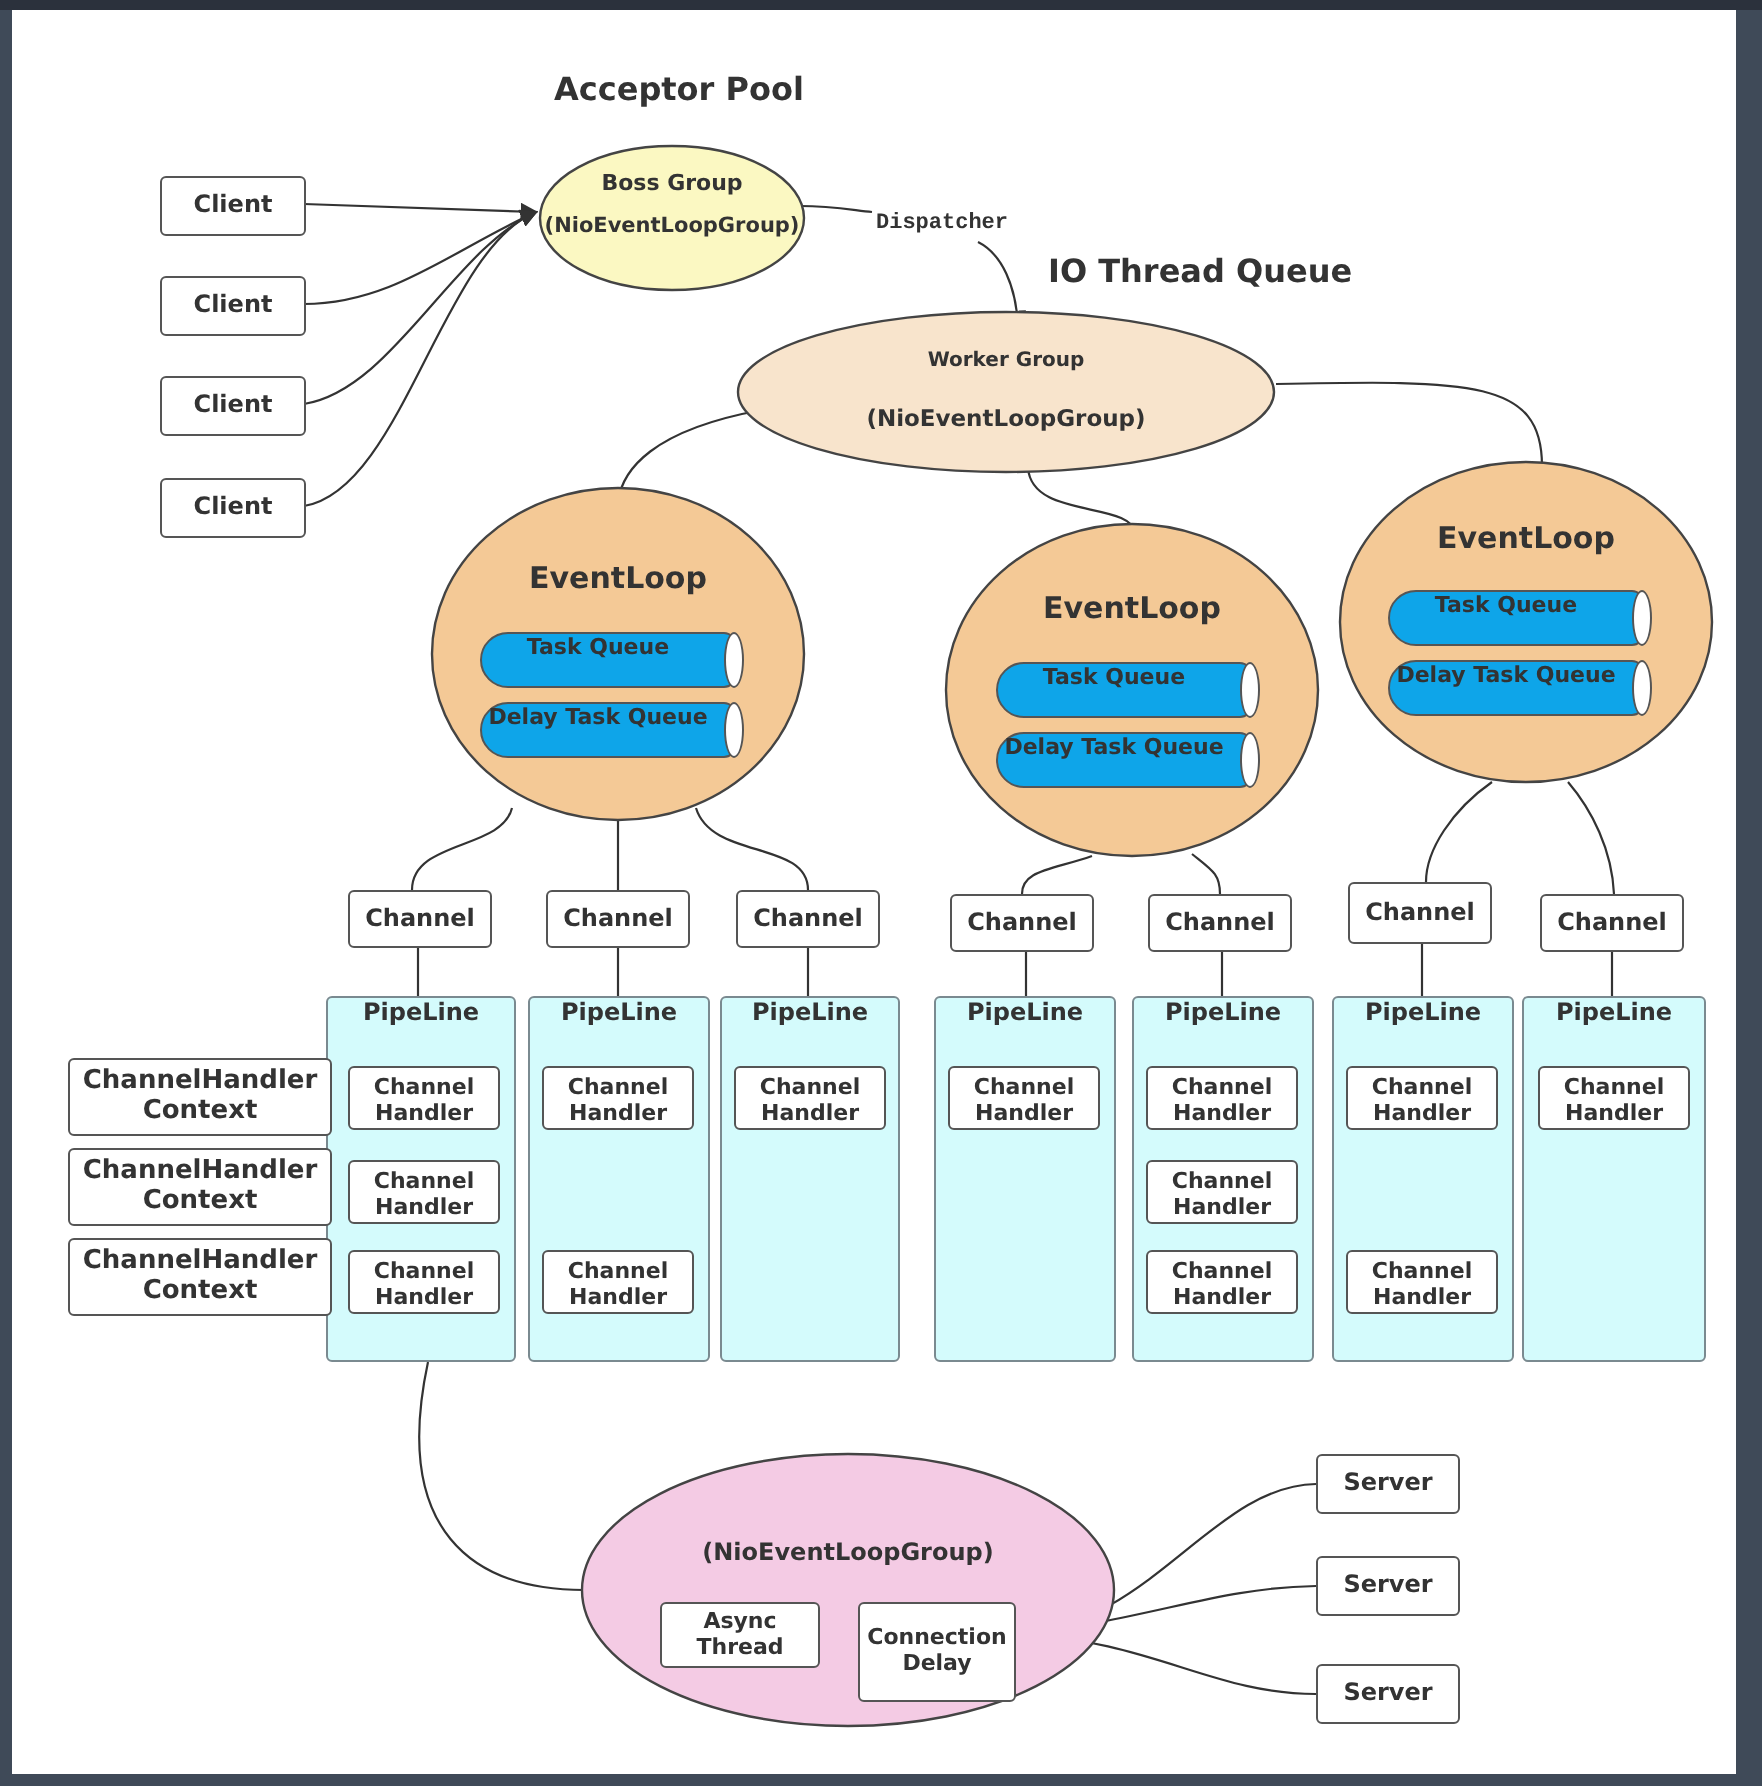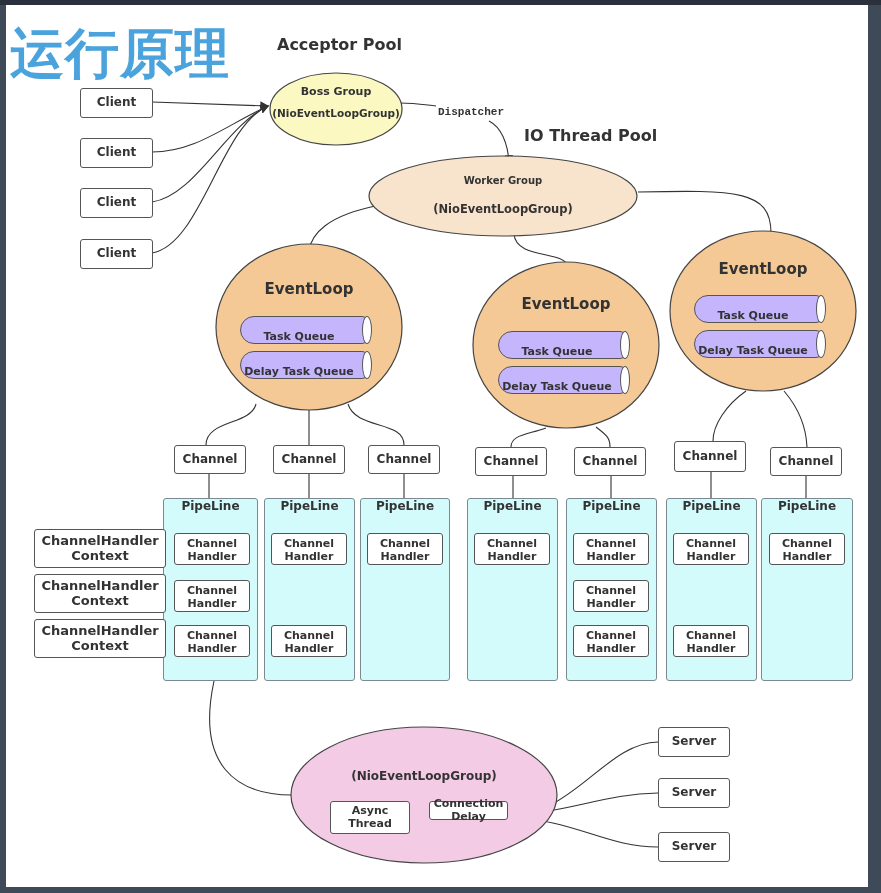--- a/index.html
+++ b/index.html
@@ -35,23 +35,23 @@
   }
   .pipeline .pl-title {
     position: absolute; left: 0; right: 0; top: 0px; text-align: center;
     font-weight: bold; font-size: 12px; color: #333;
   }
   .ellipse-label {
     position: absolute; text-align: center; font-weight: bold; color: #333;
   }
   .queue {
     position: absolute; box-sizing: border-box; height: 28px;
-    background: #c4b5fd; border: 1.3px solid #555;
+    background: #0ea5e9; border: 1.3px solid #555;
     border-radius: 14px 6px 6px 14px;
-    display: flex; align-items: flex-end; justify-content: center;
+    display: flex; align-items: flex-start; justify-content: center;
     font-size: 11px; font-weight: bold; color: #333;
   }
   .queue .cap {
     position: absolute; right: -5px; top: -1px; width: 10px; height: 28px;
     box-sizing: border-box; border: 1.3px solid #555; border-radius: 50%; background: #fff;
   }
   .queue span { padding-right: 10px; }
   .dispatcher { position: absolute; font-size: 11px; font-weight: bold; color: #333; }
 </style>
 </head>
@@ -107,24 +107,23 @@
     </g>
 
     <ellipse cx="330" cy="104" rx="66" ry="36" fill="#fbf8c2" stroke="#444" stroke-width="1.2"></ellipse>
     <ellipse cx="497" cy="191" rx="134" ry="40" fill="#f8e4cc" stroke="#444" stroke-width="1.2"></ellipse>
     <ellipse cx="303" cy="322" rx="93" ry="83" fill="#f4c996" stroke="#444" stroke-width="1.2"></ellipse>
     <ellipse cx="560" cy="340" rx="93" ry="83" fill="#f4c996" stroke="#444" stroke-width="1.2"></ellipse>
     <ellipse cx="757" cy="306" rx="93" ry="80" fill="#f4c996" stroke="#444" stroke-width="1.2"></ellipse>
     <ellipse cx="418" cy="790" rx="133" ry="68" fill="#f4cbe4" stroke="#444" stroke-width="1.2"></ellipse>
   </svg>
 
-  <div class="title-cn">运行原理</div>
 
   <div class="pool-label" style="left:271px;top:30px;">Acceptor Pool</div>
-  <div class="pool-label" style="left:518px;top:121px;">IO Thread Pool</div>
+  <div class="pool-label" style="left:518px;top:121px;">IO Thread Queue</div>
   <div class="dispatcher" style="left:432px;top:101px;font-family:Liberation Mono, monospace;">Dispatcher</div>
 
   <div class="box" style="left:74px;top:83px;width:73px;height:30px;">Client</div>
   <div class="box" style="left:74px;top:133px;width:73px;height:30px;">Client</div>
   <div class="box" style="left:74px;top:183px;width:73px;height:30px;">Client</div>
   <div class="box" style="left:74px;top:234px;width:73px;height:30px;">Client</div>
 
   <div class="ellipse-label" style="left:264px;top:80px;width:132px;font-size:11px;">Boss Group</div>
   <div class="ellipse-label" style="left:264px;top:102px;width:132px;font-size:10.5px;">(NioEventLoopGroup)</div>
 
@@ -222,21 +221,21 @@
   <div class="box ctx" style="left:28px;top:614px;width:132px;height:39px;flex-direction:column;">
     <span>ChannelHandler</span>
     <span>Context</span>
   </div>
 
   <div class="ellipse-label" style="left:285px;top:764px;width:266px;font-size:12px;">(NioEventLoopGroup)</div>
   <div class="box" style="left:324px;top:796px;width:80px;height:33px;flex-direction:column;font-size:11px;">
     <span>Async</span>
     <span>Thread</span>
   </div>
-  <div class="box" style="left:423px;top:796px;width:79px;height:19px;flex-direction:column;font-size:11px;">
+  <div class="box" style="left:423px;top:796px;width:79px;height:50px;flex-direction:column;font-size:11px;">
     <span>Connection</span>
     <span>Delay</span>
   </div>
 
   <div class="box" style="left:652px;top:722px;width:72px;height:30px;">Server</div>
   <div class="box" style="left:652px;top:773px;width:72px;height:30px;">Server</div>
   <div class="box" style="left:652px;top:827px;width:72px;height:30px;">Server</div>
 
 </div>
 

